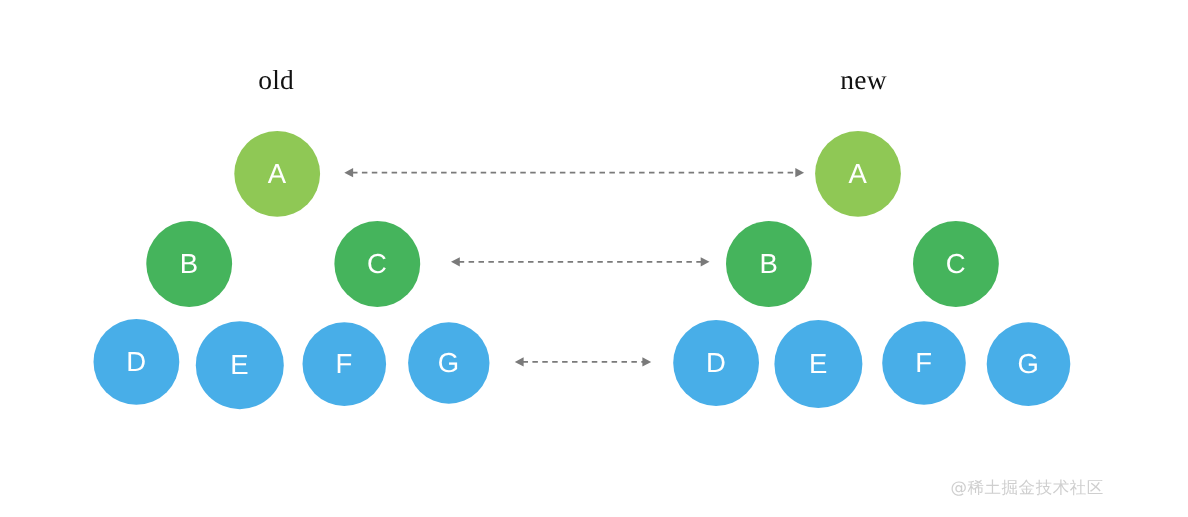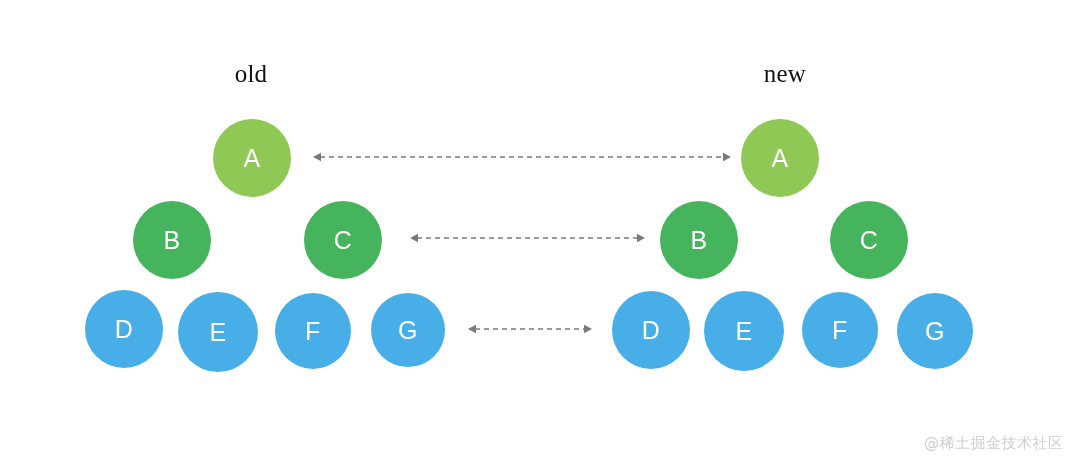--- a/index.html
+++ b/index.html
@@ -128,14 +128,14 @@
     </div>
     <div class="node" style="left: 744px; top: 331px; width: 80px; height: 80px; background: rgb(72, 174, 232);">
       <span class="node-label" style="color: rgb(255, 255, 255);">E</span>
     </div>
     <div class="node" style="left: 840px; top: 330px; width: 76px; height: 76px; background: rgb(72, 174, 232);">
       <span class="node-label" style="color: rgb(255, 255, 255);">F</span>
     </div>
     <div class="node" style="left: 935px; top: 331px; width: 76px; height: 76px; background: rgb(72, 174, 232);">
       <span class="node-label" style="color: rgb(255, 255, 255);">G</span>
     </div>
-    <div class="watermark" style="left: 924px; top: 434px; color: rgb(207, 207, 207);">@稀土掘金技术社区</div>
+    <div class="watermark" style="left: 864px; top: 434px; color: rgb(207, 207, 207);">@稀土掘金技术社区</div>
   </div>
 
 </body></html>

